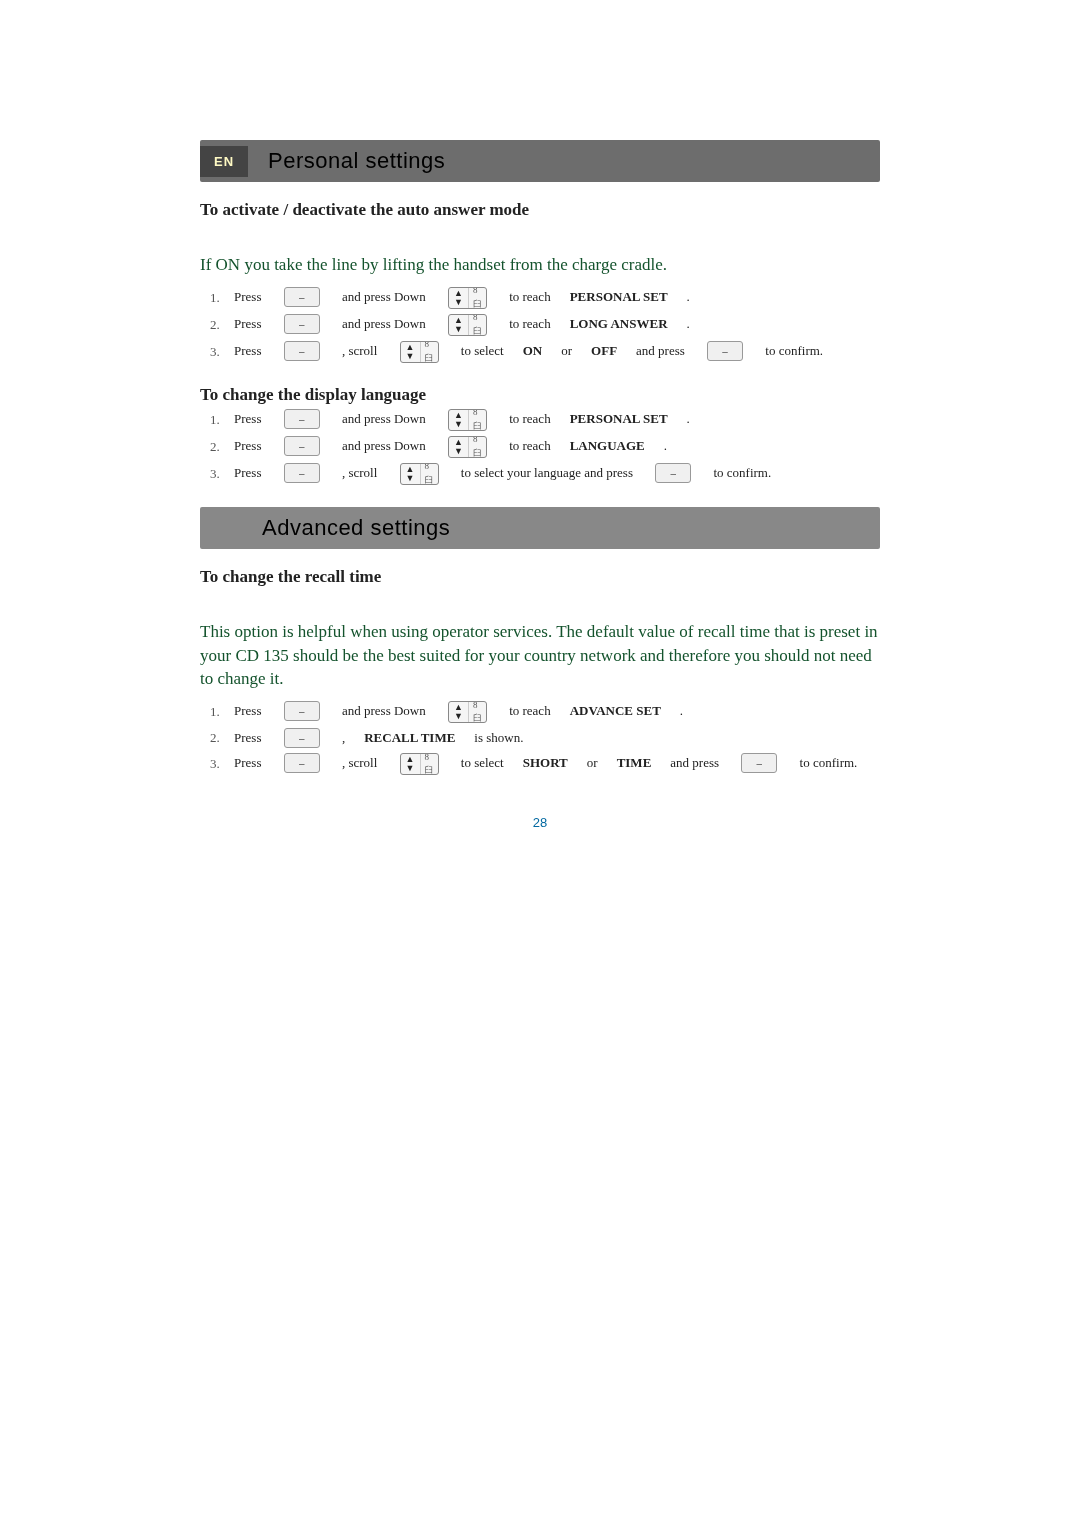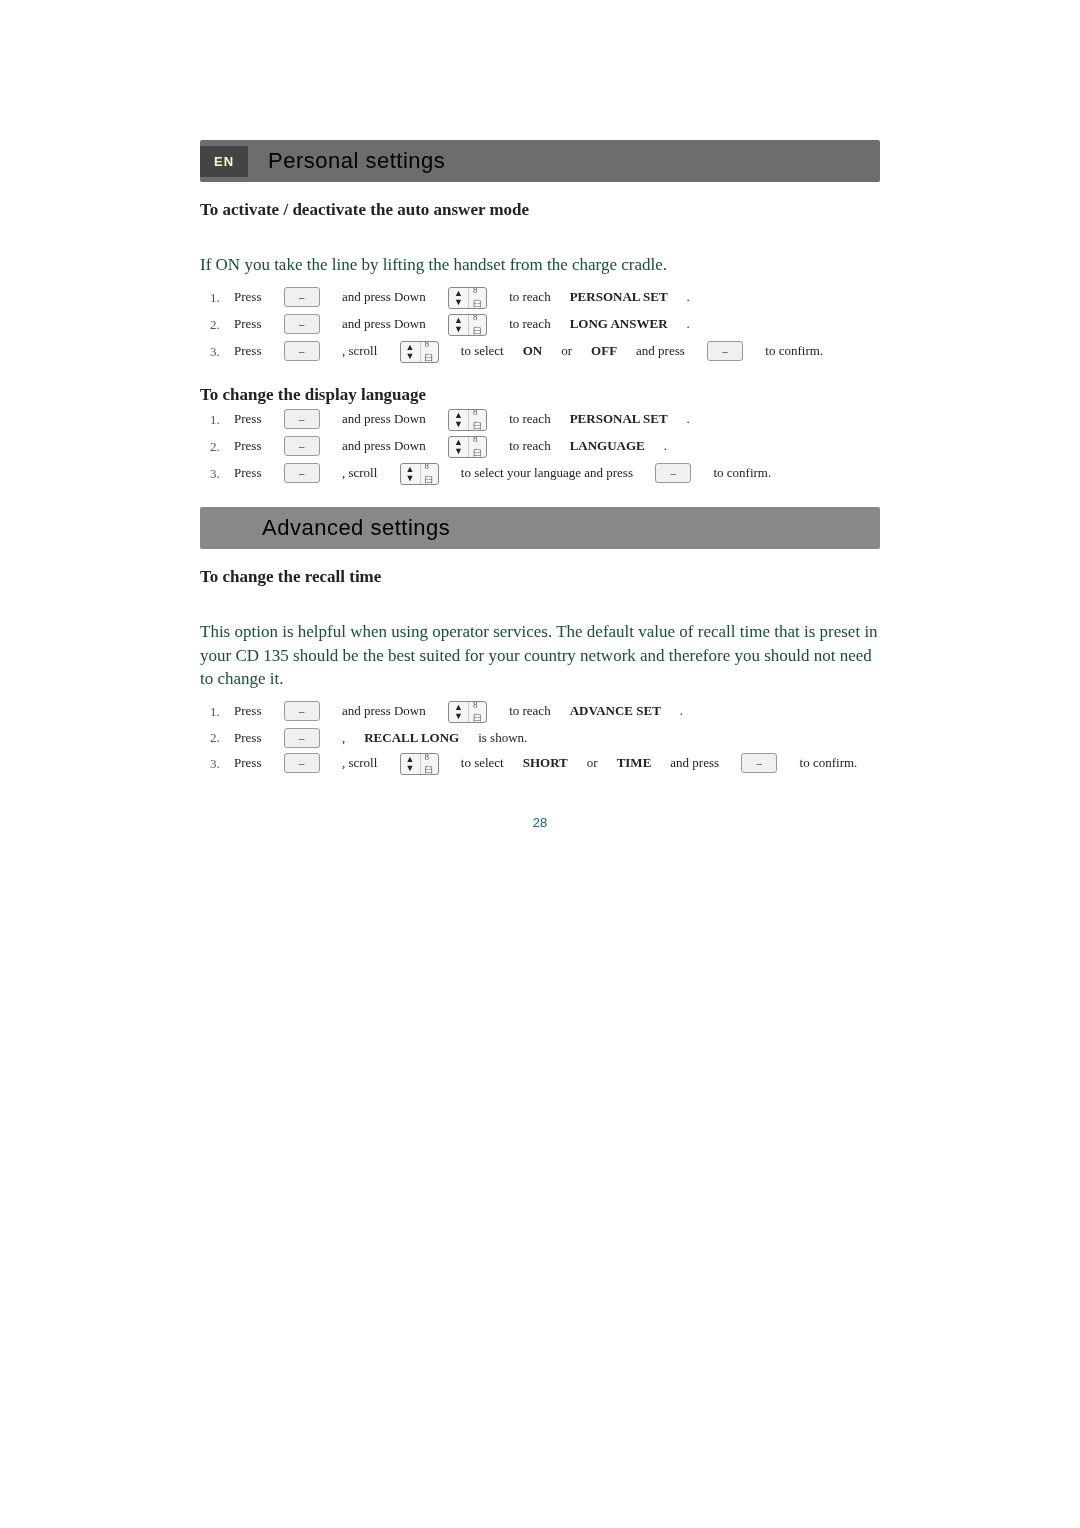--- a/index.html
+++ b/index.html
@@ -259,21 +259,21 @@
             Press&nbsp;<span class="nav-btn">⎯</span>&nbsp;and press Down&nbsp;<span class="scroll-btn">
                 <span class="scroll-btn-inner">▲<br>▼</span>
                 <span class="scroll-btn-label">8<br>⾅</span>
               </span>&nbsp;to reach <strong>ADVANCE SET</strong>.
           </span>
         </div>
 
         <div class="step">
           <span class="step-num">2.</span>
           <span class="step-content">
-            Press&nbsp;<span class="nav-btn">⎯</span>&nbsp;, <strong>RECALL LONG</strong> is shown.
+            Press&nbsp;<span class="nav-btn">⎯</span>&nbsp;, <strong>RECALL TIME</strong> is shown.
           </span>
         </div>
 
         <div class="step">
           <span class="step-num">3.</span>
           <span class="step-content">
             Press&nbsp;<span class="nav-btn">⎯</span>&nbsp;, scroll&nbsp;<span class="scroll-btn">
                 <span class="scroll-btn-inner">▲<br>▼</span>
                 <span class="scroll-btn-label">8<br>⾅</span>
               </span>&nbsp;to select <strong>SHORT</strong> or <strong>TIME</strong> and press&nbsp;<span class="nav-btn">⎯</span>&nbsp;to confirm.

